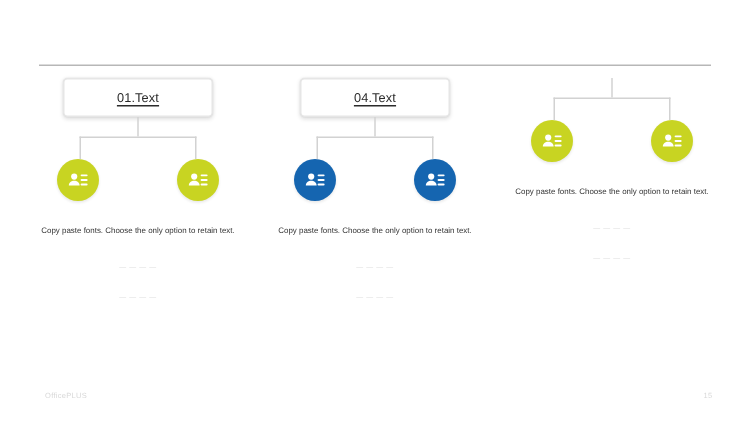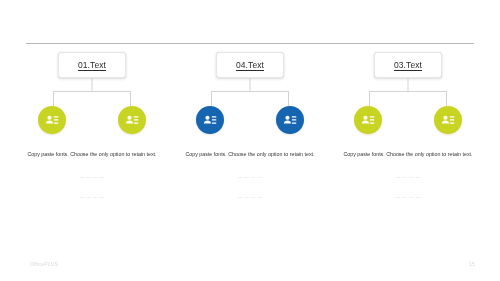--- a/index.html
+++ b/index.html
@@ -47,21 +47,21 @@
   .group {
     width: 148px;
     display: flex;
     flex-direction: column;
     align-items: center;
     position: relative;
   }
 
   
   .title-card {
-    width: 68px;
+    width: 100px;
     height: 26px;
     background: #ffffff;
     border: 1px solid #e6e6e6;
     border-radius: 3px;
     box-shadow: 0 1px 3px rgba(0,0,0,0.14), 0 0 1px rgba(0,0,0,0.10);
     display: flex;
     align-items: center;
     justify-content: center;
     box-sizing: border-box;
   }
@@ -266,23 +266,20 @@
       <div class="body-text">Copy paste fonts. Choose the only option to retain text.</div>
 
       <div class="placeholder-lines">
         <div class="placeholder-line">— — — —</div>
         <div class="placeholder-line">— — — —</div>
       </div>
     </div>
 
     <div class="group">
 
-      <div class="title-card">
-        <span class="title-card-text">03.Text</span>
-      </div>
 
       <div class="connector">
         <div class="conn-stem"></div>
         <div class="conn-bar"></div>
         <div class="conn-drop left"></div>
         <div class="conn-drop right"></div>
       </div>
 
       <div class="icons-row">
         <div class="icon-circle" style="background:#c8d422;">

